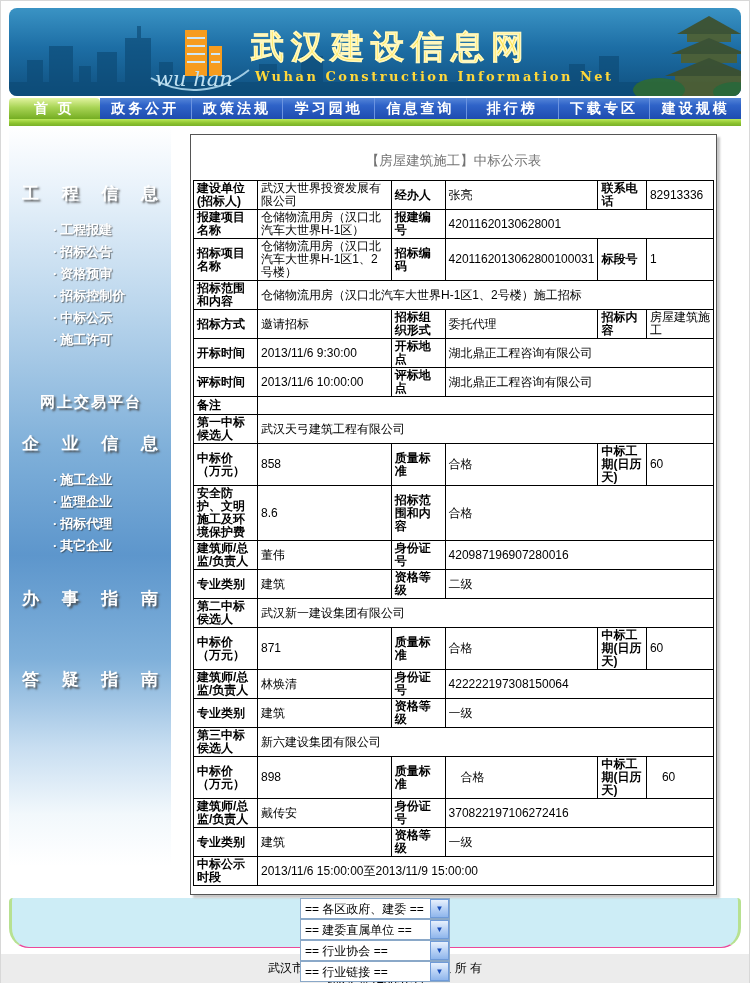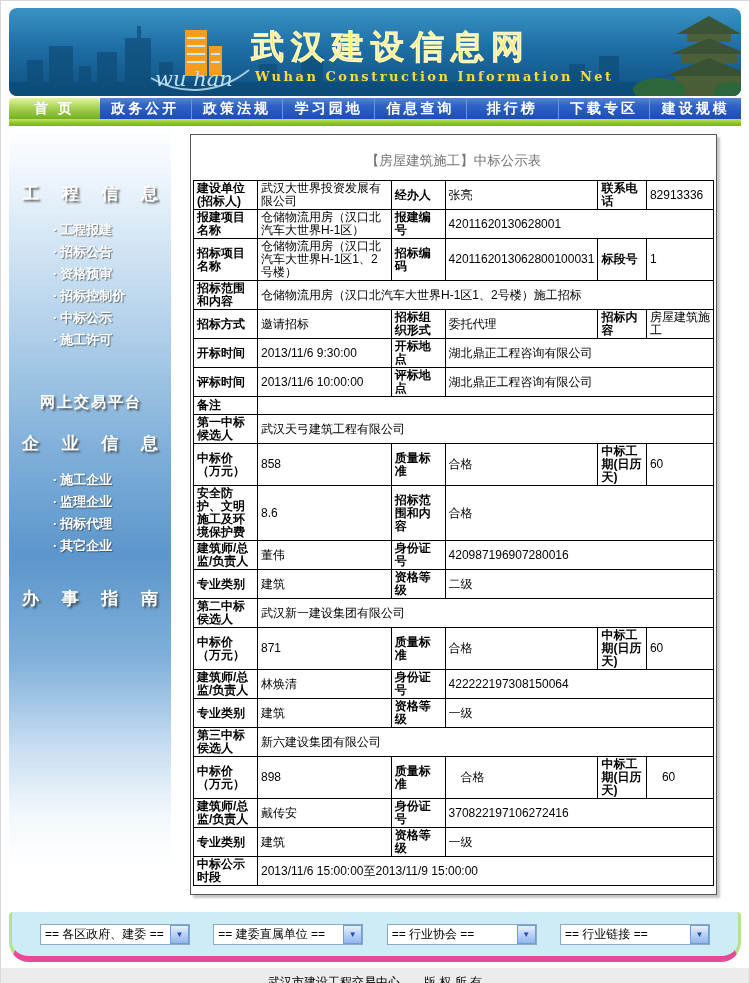--- a/index.html
+++ b/index.html
@@ -42,24 +42,24 @@
   .content-box{position:absolute;left:189px;top:8px;width:527px;background:#fff;border:1px solid #555;
       box-shadow:3px 3px 2px #c6c6c6;box-sizing:border-box;padding:2px 2px 8px;}
   .table-title{text-align:center;font-size:13.5px;color:#737373;margin:15px 0 10px;}
   table.bid{border-collapse:collapse;table-layout:fixed;margin:0 auto;}
   table.bid td{border:1px solid #000;font-size:12px;line-height:13px;padding:1px 3px;height:15px;
       color:#000;vertical-align:middle;word-break:break-all;}
   table.bid td.h{font-weight:bold;}
   table.bid td.nw{word-break:normal;white-space:nowrap;text-align:right;}
 
   
-  .links-bar{margin:28px 8px 0;height:50px;background:#cdedf6;
-      border-left:3px solid #b7e191;border-right:3px solid #b7e191;border-bottom:6px solid #ec4899;
+  .links-bar{margin:14px 8px 0;height:50px;background:#cdedf6;
+      border-left:3px solid #b7e191;border-right:3px solid #b7e191;border-bottom:1px solid #ec4899;
       border-radius:4px 4px 20px 20px;display:flex;align-items:center;justify-content:space-between;
-      padding:0 28px;box-sizing:border-box;}
+      padding:0 28px;box-sizing:border-box;flex-direction:column;}
   .sel-wrap{position:relative;display:inline-block;}
   .sel-wrap select{width:150px;height:21px;font-size:12px;font-family:"Liberation Sans",sans-serif;
       border:1px solid #8aa8c8;background:#fff;color:#000;padding:1px 20px 1px 4px;
       -webkit-appearance:none;appearance:none;border-radius:0;}
   .sel-arrow{position:absolute;right:1px;top:1px;bottom:1px;width:17px;pointer-events:none;
       background:linear-gradient(180deg,#e8f1fd 0%,#b9d2f5 50%,#8fb6ec 100%);
       border:1px solid #6f9bd8;color:#1a4fba;font-size:8px;display:flex;align-items:center;justify-content:center;}
 
   
   .page-footer{background:#ececec;margin-top:6px;padding:8px 0 12px;text-align:center;}
@@ -161,20 +161,23 @@
           <div class="side-items">
             <div class="side-item"><span class="dot">·</span><span>施工企业</span></div>
             <div class="side-item"><span class="dot">·</span><span>监理企业</span></div>
             <div class="side-item"><span class="dot">·</span><span>招标代理</span></div>
             <div class="side-item"><span class="dot">·</span><span>其它企业</span></div>
           </div>
         </div>
         <div class="side-section s4">
           <div class="side-head">办 事 指 南</div>
         </div>
+        <div class="side-section s5">
+          <div class="side-head">答 疑 指 南</div>
+        </div>
       </div>
 
     <div class="content-box">
       <div class="table-title">【房屋建筑施工】中标公示表</div>
       <table class="bid">
         <colgroup>
             <col style="width: 66px;">
             <col style="width: 140px;">
             <col style="width: 56px;">
             <col style="width: 126px;">

